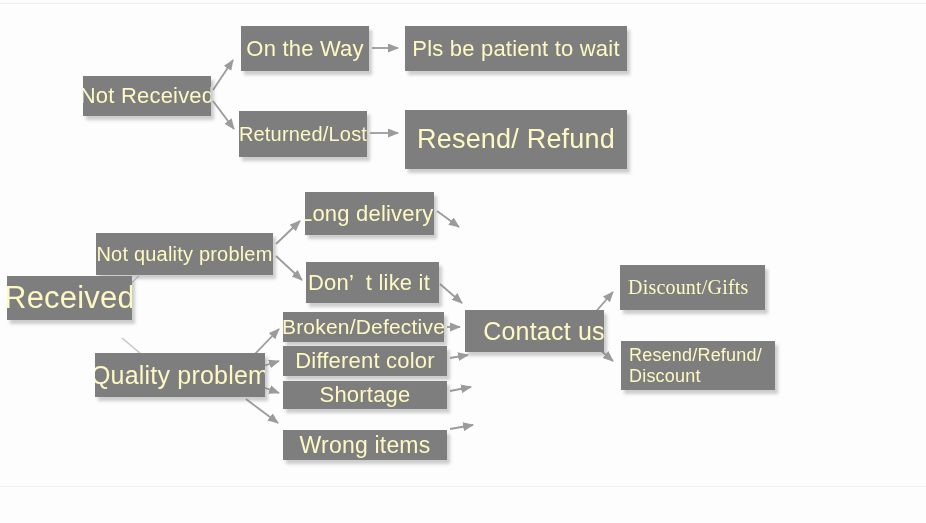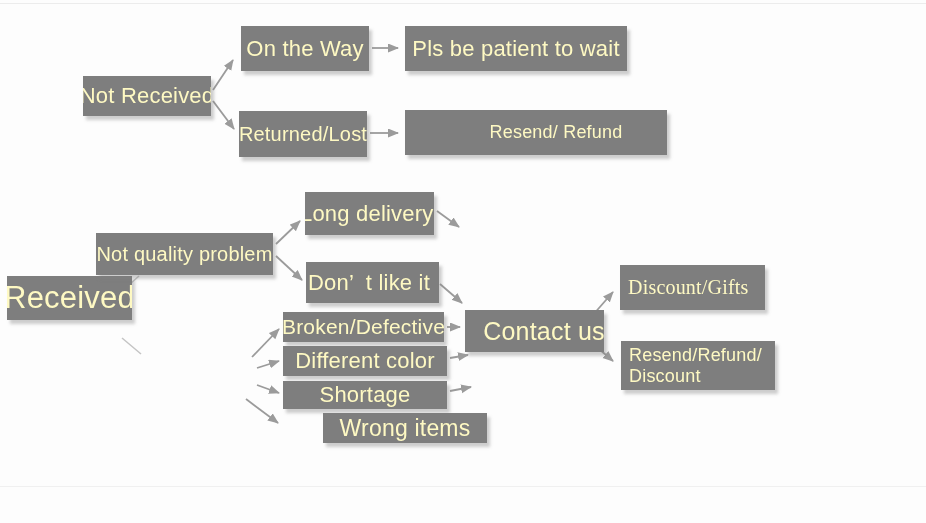--- a/index.html
+++ b/index.html
@@ -92,38 +92,39 @@
   </svg>
 
   <div class="node" style="left:83px; top:76px; width:128px; height:40px; font-size:22px;">Not Received</div>
 
   <div class="node" style="left:241px; top:26px; width:128px; height:45px; font-size:22px;">On the Way</div>
 
   <div class="node" style="left:405px; top:26px; width:222px; height:45px; font-size:22px;">Pls be patient to wait</div>
 
   <div class="node" style="left:239px; top:111px; width:128px; height:46px; font-size:20px;">Returned/Lost</div>
 
-  <div class="node" style="left:405px; top:110px; width:222px; height:45px; font-size:18px;padding-left:40px;">Resend/ Refund</div>
+  <div class="node" style="left:405px; top:110px; width:222px; height:59px; font-size:27px;">Resend/ Refund</div>
 
   <div class="node" style="left:7px; top:276px; width:125px; height:44px; font-size:31px;">Received</div>
 
   <div class="node" style="left:96px; top:233px; width:177px; height:42px; font-size:20px;">Not quality problem</div>
 
   <div class="node left-align" style="left:305px; top:192px; width:129px; height:43px; font-size:22px; text-indent:-5px;">Long delivery</div>
 
   <div class="node left-align" style="left:306px; top:262px; width:131px; height:41px; font-size:22px; padding-left:2px;">Don’  t like it</div>
 
+  <div class="node" style="left:95px; top:353px; width:170px; height:44px; font-size:25px;">Quality problem</div>
 
   <div class="node" style="left:283px; top:312px; width:161px; height:30px; font-size:21px;">Broken/Defective</div>
 
   <div class="node" style="left:283px; top:346px; width:164px; height:30px; font-size:22px;">Different color</div>
 
   <div class="node" style="left:283px; top:381px; width:164px; height:28px; font-size:22px;">Shortage</div>
 
-  <div class="node" style="left:283px; top:413px; width:164px; height:30px; font-size:23px;margin-left:40px;">Wrong items</div>
+  <div class="node" style="left:283px; top:430px; width:164px; height:30px; font-size:23px;">Wrong items</div>
 
   <div class="node" style="left:465px; top:310px; width:120px; height:42px; font-size:25px;padding-left:19px;">Contact us</div>
 
   <div class="node left-align" style="left:620px; top:265px; width:137px; height:45px; font-size:20px; padding-left:8px;font-family:Liberation Serif, serif;">Discount/Gifts</div>
 
   <div class="node two-line" style="left:621px; top:341px; width:146px; height:49px; font-size:18px;">
     <span>Resend/Refund/</span>
     <span>Discount</span>
   </div>
 

